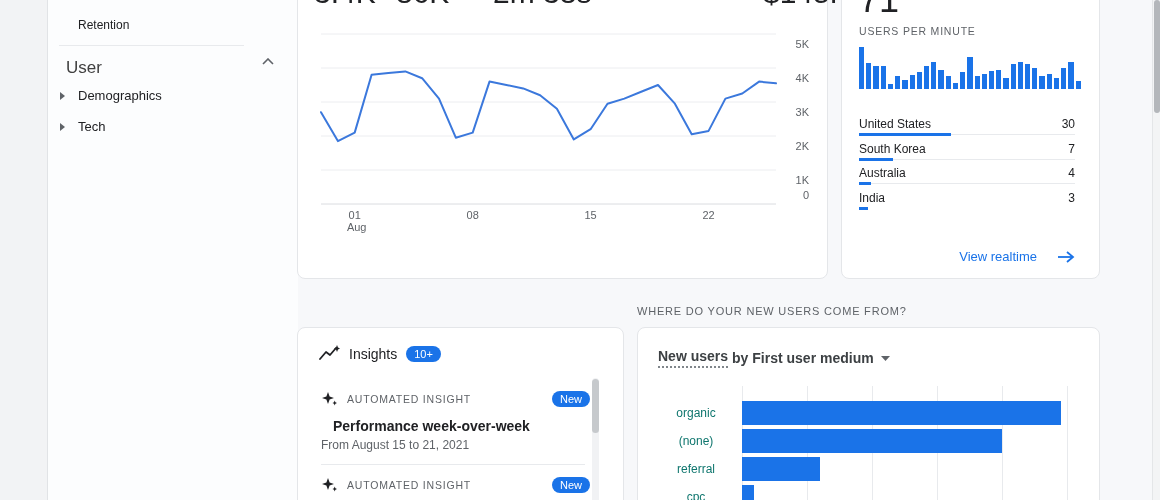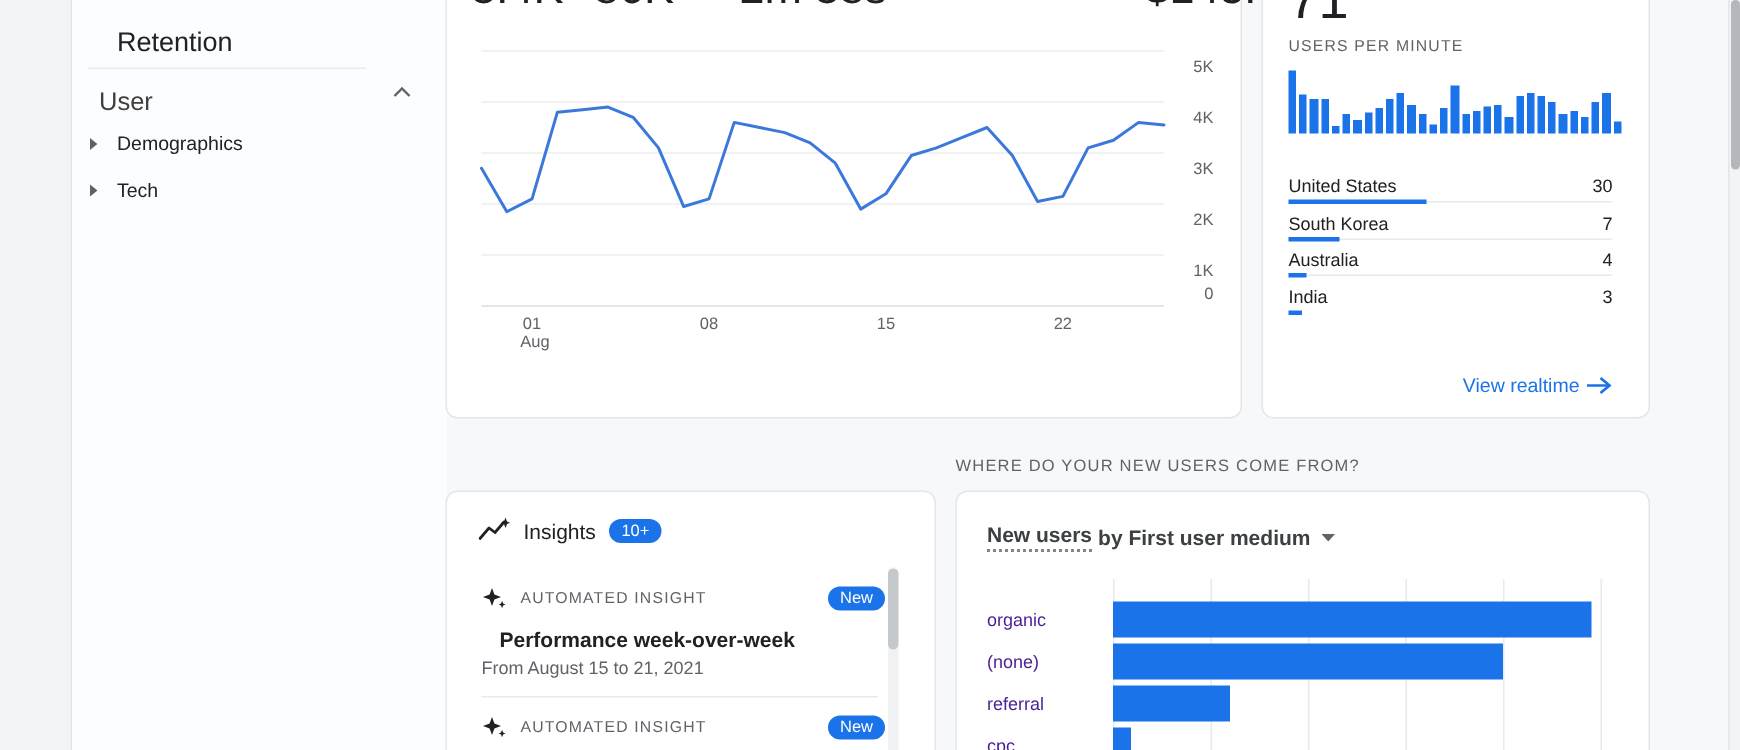--- a/index.html
+++ b/index.html
@@ -3,21 +3,21 @@
 <meta charset="utf-8">
 <style>
   html,body{margin:0;padding:0;}
   body{font-family:"Liberation Sans", sans-serif; background:#f7f8fa;}
   .viewport{position:relative;width:1160px;height:500px;overflow:hidden;background:#f7f8fa;}
 
   
   .left-strip{position:absolute;left:0;top:0;width:47px;height:500px;background:#f2f3f5;}
   .sidebar{position:absolute;left:47px;top:0;width:250px;height:500px;background:#fcfdfe;border-left:1px solid #e1e3e6;}
   .nav-clipped{position:absolute;left:30px;top:-13px;font-size:13px;color:#3c4043;}
-  .nav-item{position:absolute;left:30px;font-size:18px;color:#202124;cursor:pointer;}
+  .nav-item{position:absolute;left:30px;font-size:12px;color:#202124;cursor:pointer;}
   .sb-divider{position:absolute;left:11px;top:45px;width:185px;height:1px;background:#e8eaed;}
   .section-row{position:absolute;left:18px;top:58px;width:208px;display:flex;justify-content:space-between;font-size:17px;color:#404040;cursor:pointer;}
   .nav-child{position:absolute;left:12px;display:flex;align-items:center;gap:13px;font-size:13px;color:#202124;cursor:pointer;}
 
   
   .card{position:absolute;background:#fff;border:1px solid #e4e6e9;border-radius:8px;box-sizing:border-box;}
   .overview-card{left:297px;top:-60px;width:531px;height:339px;}
   .realtime-card{left:841px;top:-60px;width:259px;height:339px;}
   .insights-card{left:297px;top:327px;width:327px;height:200px;}
   .medium-card{left:637px;top:327px;width:463px;height:200px;}
@@ -37,42 +37,42 @@
   .upm-label{position:absolute;left:17px;top:84px;}
   .minute-bars{position:absolute;left:17px;top:106px;width:222px;height:42px;display:flex;align-items:flex-end;gap:2px;}
   .mbar{flex:1;background:#1a73e8;}
   .countries-header{position:absolute;left:17px;right:24px;top:152px;display:flex;justify-content:space-between;}
   .countries-list{position:absolute;left:17px;right:24px;top:176px;}
   .crow{position:relative;height:24.6px;}
   .cname{position:absolute;left:0;top:0;font-size:12px;color:#202124;}
   .cval{position:absolute;right:0;top:0;font-size:12px;color:#202124;}
   .cline{position:absolute;left:0;right:0;top:17px;height:1px;background:#e8eaed;}
   .cbar{position:absolute;left:0;top:16px;height:3px;background:#1a73e8;}
-  .view-realtime{position:absolute;right:24px;top:308px;display:flex;align-items:center;gap:4px;color:#1a73e8;font-size:13px;font-weight:500;cursor:pointer;text-decoration:none;}
+  .view-realtime{position:absolute;right:24px;top:308px;display:flex;align-items:center;gap:20px;color:#1a73e8;font-size:13px;font-weight:500;cursor:pointer;text-decoration:none;}
 
   
   .ins-header{position:absolute;left:21px;top:17px;display:flex;align-items:center;gap:9px;cursor:pointer;}
   .ins-title{font-size:14px;color:#202124;}
   .pill{background:#1a73e8;color:#fff;font-size:11px;font-weight:500;border-radius:10px;padding:2px 8px;}
   .ins-kind-row{position:absolute;left:23px;right:33px;display:flex;align-items:center;gap:10px;}
   .ins-kind{flex:1;font-size:10.5px;letter-spacing:.8px;color:#5f6368;font-weight:500;}
   .ins-item-title{position:absolute;left:23px;top:90px;font-size:14px;font-weight:700;color:#202124;cursor:pointer;padding-left:12px;}
   .ins-item-sub{position:absolute;left:23px;top:110px;font-size:12px;color:#5f6368;}
   .ins-divider{position:absolute;left:23px;right:38px;top:136px;height:1px;background:#e8eaed;}
   .ins-track{position:absolute;right:24px;top:50px;bottom:0;width:7px;background:#f1f2f4;border-radius:4px;}
   .ins-thumb{position:absolute;right:24px;top:51px;width:7px;height:54px;background:#c6c9cc;border-radius:4px;cursor:pointer;}
 
   
   .section-caption{position:absolute;left:637px;top:305px;font-size:11px;letter-spacing:.8px;color:#5f6368;font-weight:500;}
   .card-title{position:absolute;left:20px;top:20px;display:flex;align-items:center;font-size:14px;color:#3c4043;cursor:pointer;font-weight:bold;}
   .dim-dotted{border-bottom:2px dotted #80868b;padding-bottom:2px;}
   .hchart{position:absolute;left:104px;top:58px;width:352px;height:142px;}
   .gline{position:absolute;top:0;bottom:0;width:1px;background:#e8eaed;}
   .hbar{position:absolute;left:0;height:24px;background:#1a73e8;}
-  .hlabel{position:absolute;left:20px;width:76px;text-align:left;font-size:12px;color:#4c1d95;}
+  .hlabel{position:absolute;left:20px;width:76px;text-align:center;font-size:12px;color:#0f766e;}
 
   
   .scrollbar{position:absolute;right:0;top:0;width:8px;height:500px;background:#f3f4f5;border-left:1px solid #e4e6e8;box-sizing:border-box;}
   .sb-thumb{position:absolute;left:1px;top:0;width:6px;height:113px;background:#b4b7bb;border-radius:3px;cursor:pointer;}
 </style>
 </head>
 <body>
 
 <div class="viewport">
 

